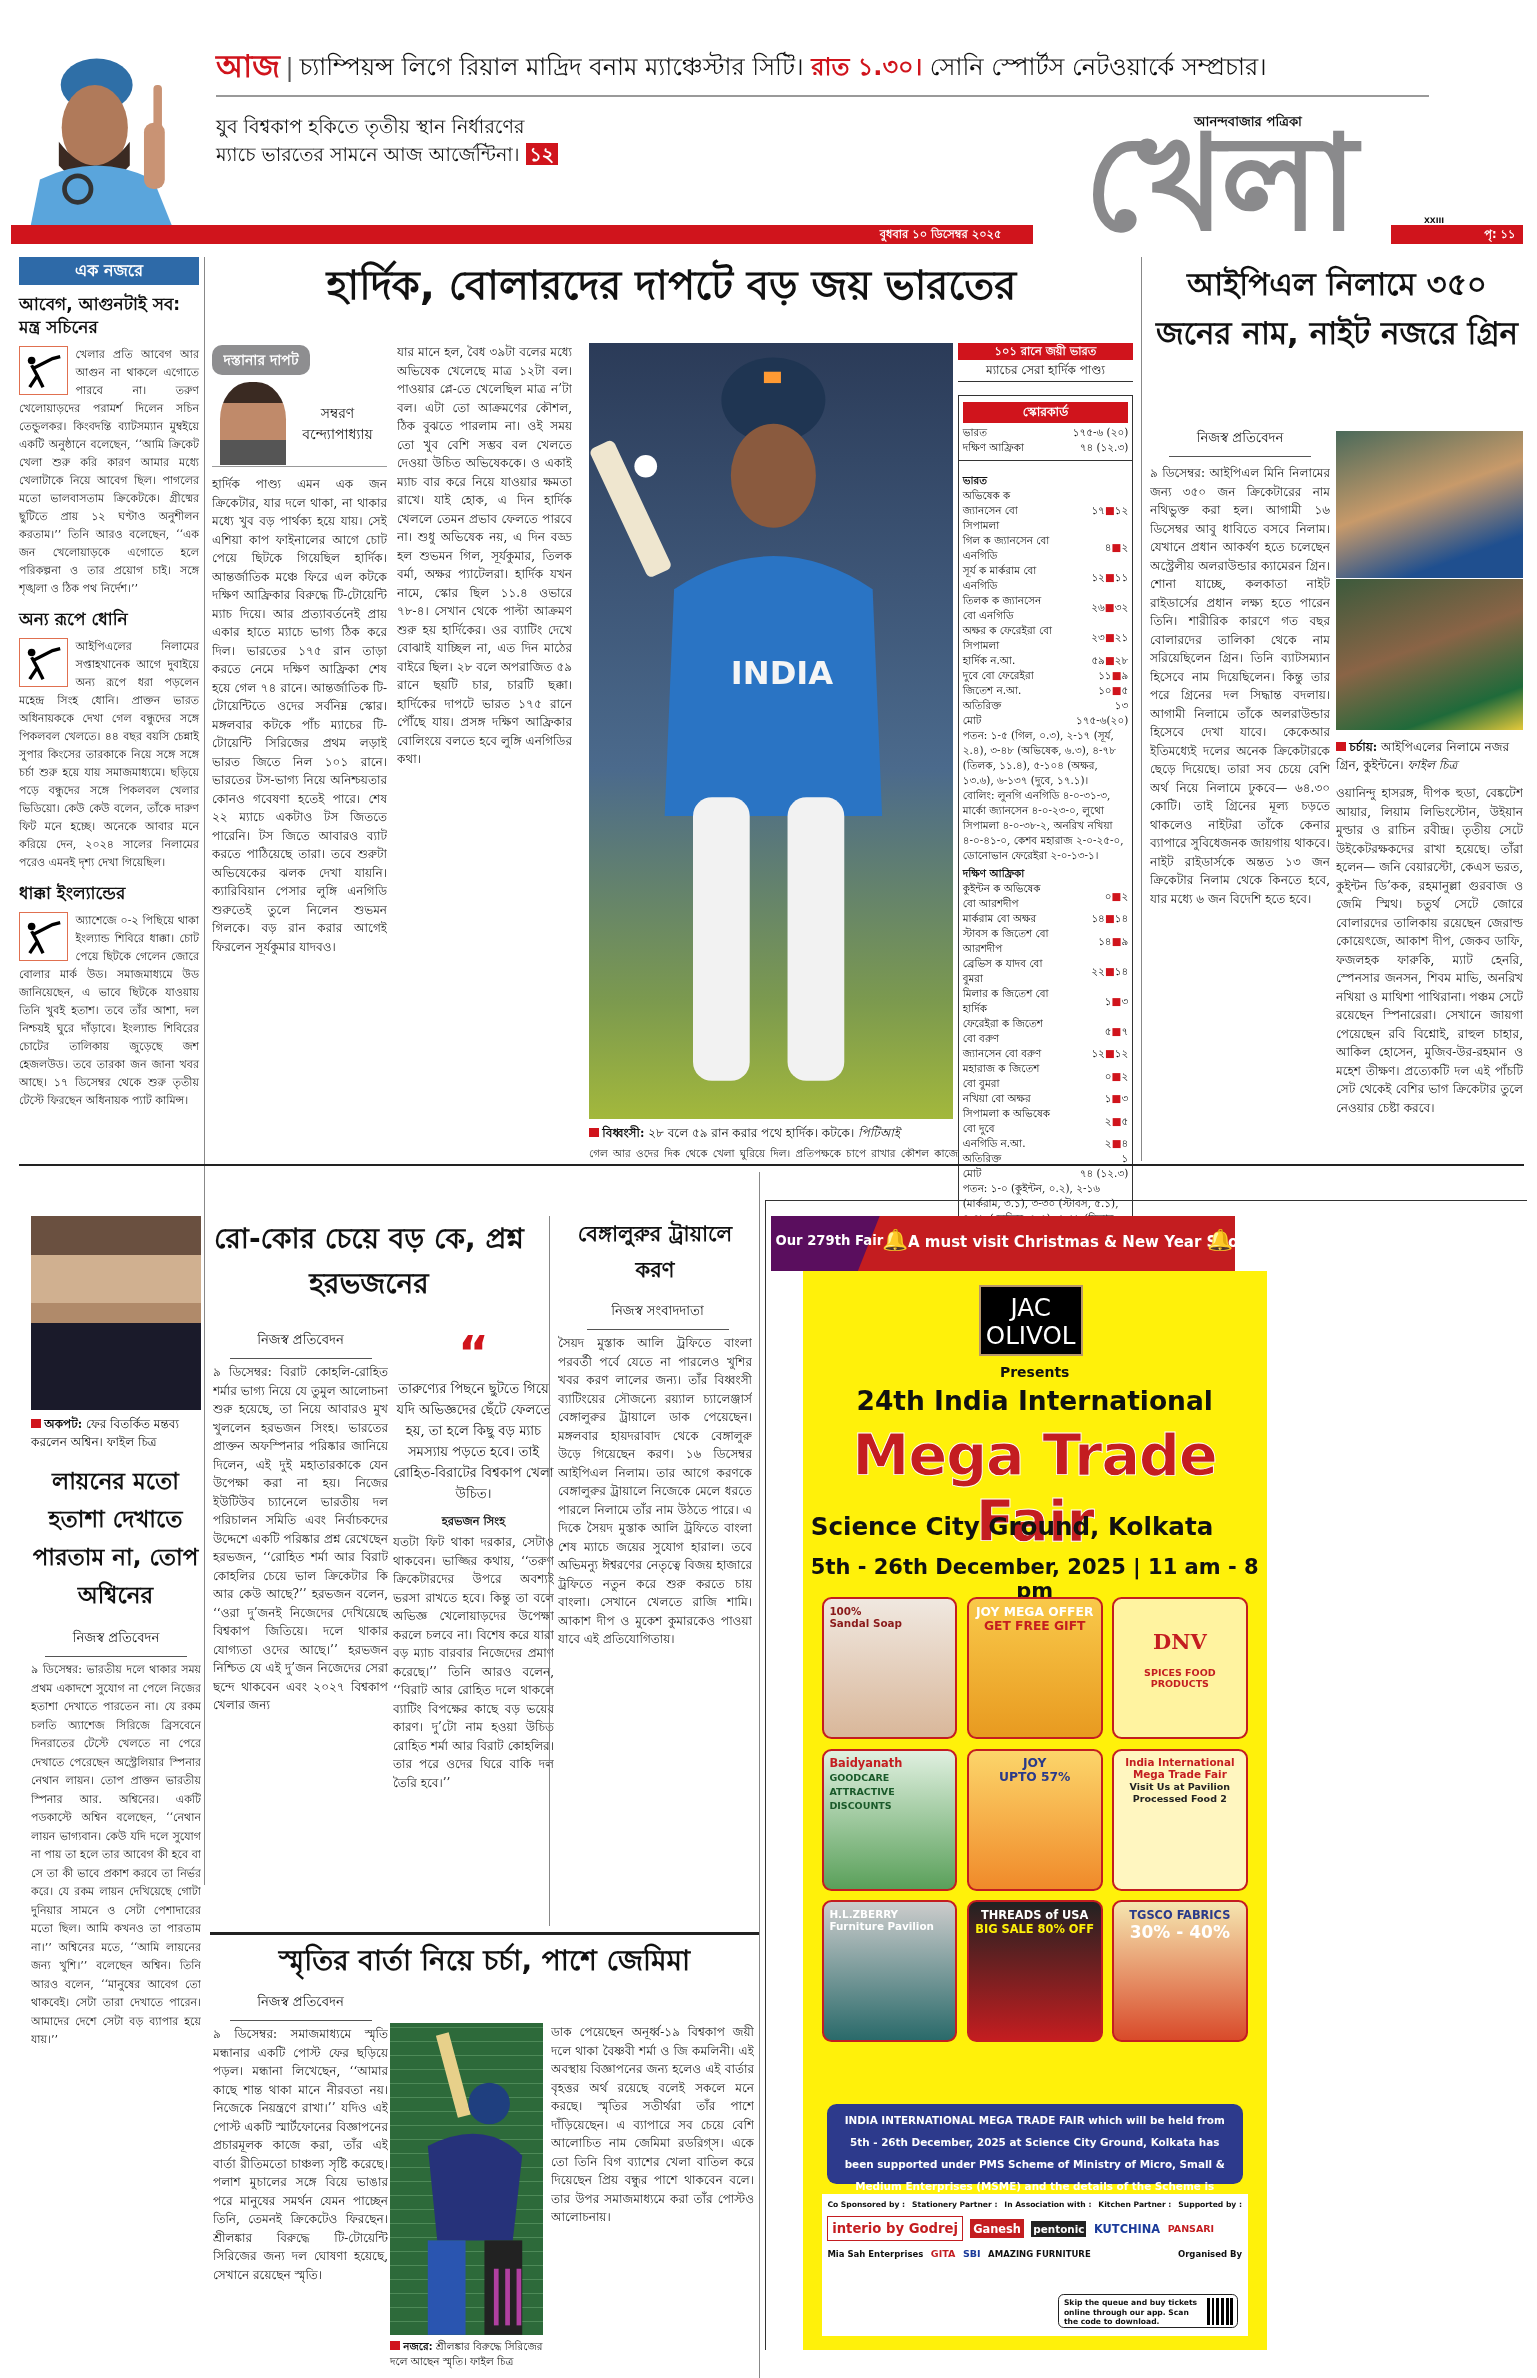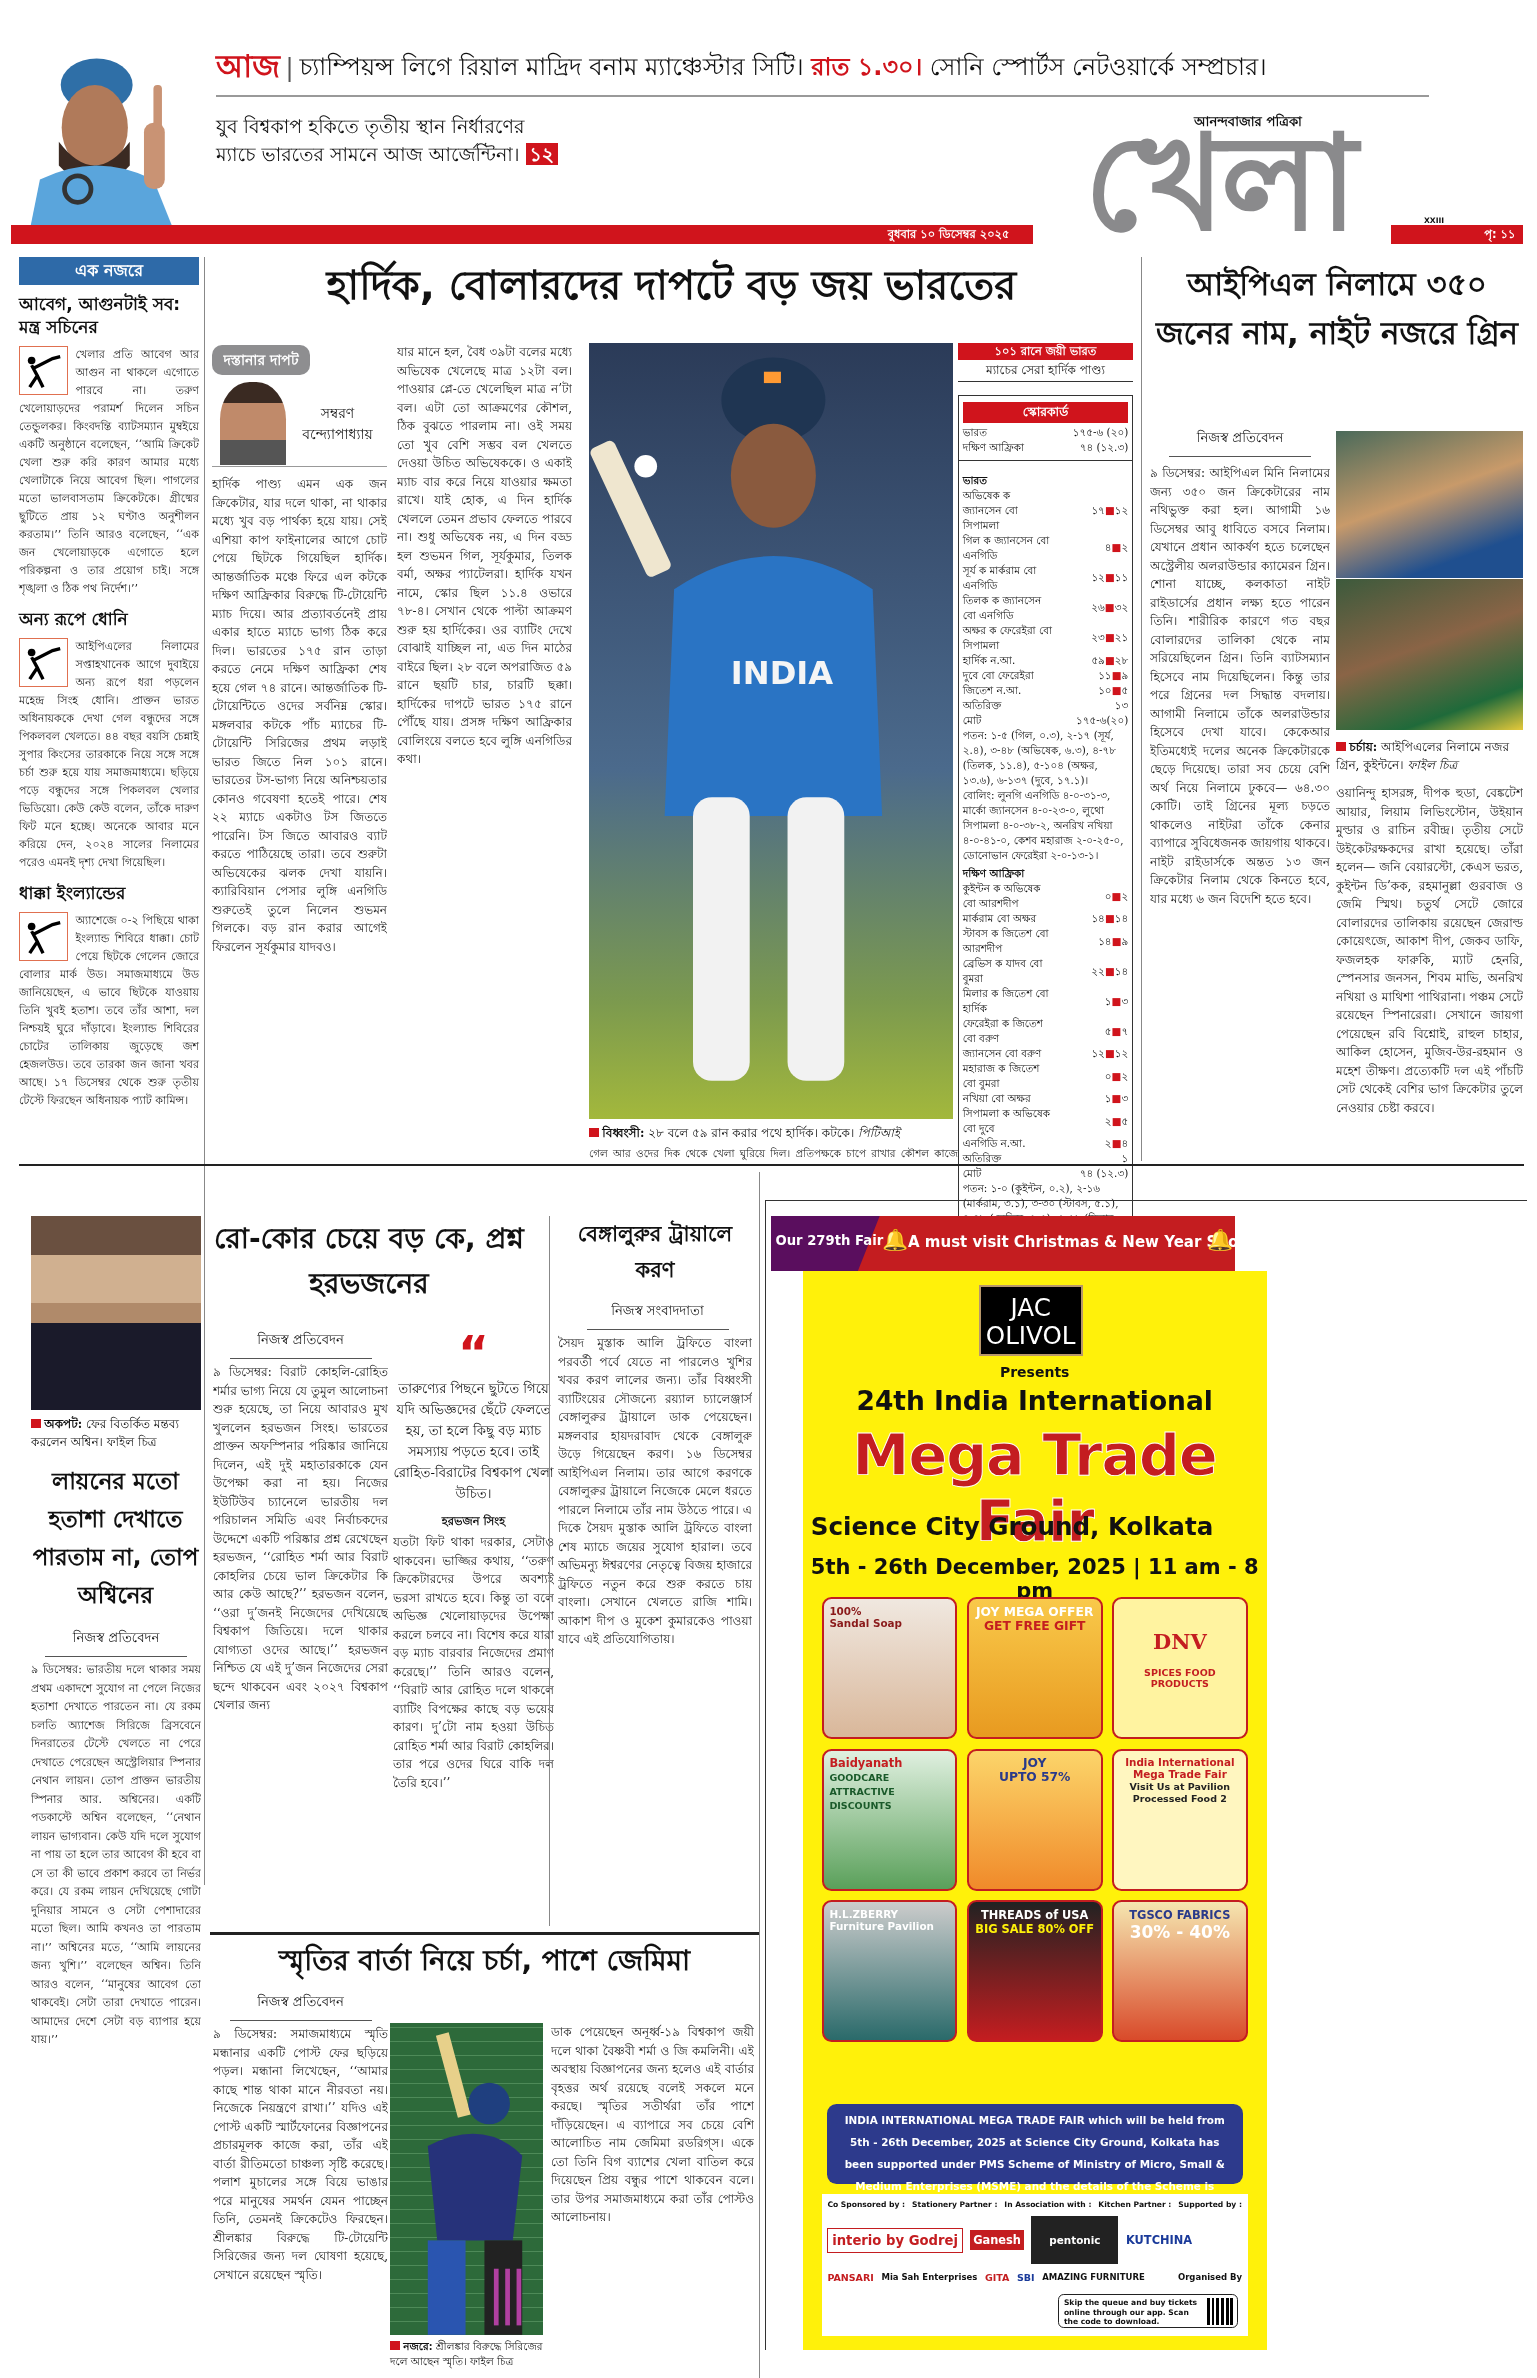--- a/index.html
+++ b/index.html
@@ -45,21 +45,21 @@
   <div class="abs rule" style="left:216px;top:95px;width:1213px;height:1.9px;background:#999;"></div>
   <div class="abs" style="left:216px;top:112px;width:492px;">
     <div style="font-size:19px;line-height:28px;">যুব বিশ্বকাপ হকিতে তৃতীয় স্থান নির্ধারণের</div>
     <div style="font-size:19px;line-height:28px;">
       <span>ম্যাচে ভারতের সামনে আজ আর্জেন্টিনা।</span>
       <span style="background:#d0141c;color:#fff;font-weight:bold;padding:0 3.8px;">১২</span>
     </div>
   </div>
   <div class="abs" style="left:1194px;top:112px;font-size:13.2px;font-weight:bold;">আনন্দবাজার পত্রিকা</div>
   <div class="abs" style="left:1039px;top:112px;width:360px;text-align:center;font-size:132px;font-weight:bold;color:#8a8a8c;line-height:142px;letter-spacing:-3.8px;">খেলা</div>
-  <div class="abs" style="left:11.4px;top:225px;width:1022px;height:19px;background:#d0141c;color:#fff;font-size:11.4px;font-weight:bold;text-align:right;padding-right:24px;line-height:19px;">
+  <div class="abs" style="left:11.4px;top:225px;width:1022px;height:19px;background:#d0141c;color:#fff;font-size:11.4px;font-weight:bold;text-align:right;padding-right:32px;line-height:19px;">
     <span>বুধবার ১০ ডিসেম্বর ২০২৫</span>
   </div>
   <div class="abs" style="left:1424px;top:216px;font-size:7.6px;font-weight:bold;">XXIII</div>
   <div class="abs" style="left:1391px;top:225px;width:132px;height:19px;background:#d0141c;color:#fff;font-size:11.4px;font-weight:bold;text-align:right;padding-right:7.6px;line-height:19px;">
     <span>পৃ: ১১</span>
   </div>
 </div>
 
 <div class="abs" style="left:19px;top:257px;width:180px;height:904px;">
   <div style="background:#2e6aa8;color:#fff;text-align:center;font-size:16px;font-weight:bold;line-height:28px;">এক নজরে</div>
@@ -380,21 +380,21 @@
       <div style="display:flex;justify-content:space-between;">
         <span>Co Sponsored by :</span>
         <span>Stationery Partner :</span>
         <span>In Association with :</span>
         <span>Kitchen Partner :</span>
         <span>Supported by :</span>
       </div>
       <div style="display:flex;gap:7.6px;margin-top:7.6px;align-items:center;flex-wrap:wrap;">
         <span style="color:#c41d20;font-size:13.2px;border:0.9px solid #c41d20;padding:3.8px;">interio by Godrej</span>
         <span style="background:#c41d20;color:#fff;font-size:11.4px;padding:2.8px;">Ganesh</span>
-        <span style="background:#222;color:#fff;font-size:10.4px;padding:18px;">pentonic</span>
+        <span style="background:#222;color:#fff;font-size:10.4px;padding:2px;">pentonic</span>
         <span style="color:#1a3a9a;font-size:11.4px;">KUTCHINA</span>
         <span style="color:#c41d20;font-size:9.5px;">PANSARI</span>
         <span style="font-size:8.5px;">Mia Sah Enterprises</span>
         <span style="color:#c41d20;font-size:9.5px;">GITA</span>
         <span style="color:#1a3a9a;font-size:9.5px;">SBI</span>
         <span style="font-size:8.5px;">AMAZING FURNITURE</span>
         <span style="font-size:8.5px;margin-left:auto;">Organised By</span>
       </div>
       <div style="position:absolute;right:9.5px;bottom:7.6px;width:180px;height:34px;border:1.9px solid #222;border-radius:5.7px;font-size:7.6px;line-height:9.5px;padding:2.8px 38px 2.8px 4.7px;">
         <span>Skip the queue and buy tickets online through our app. Scan the code to download.</span>

